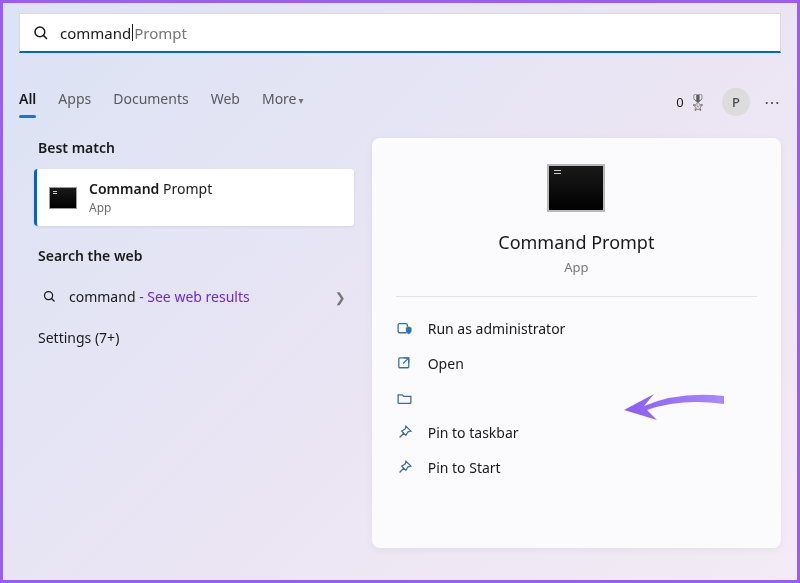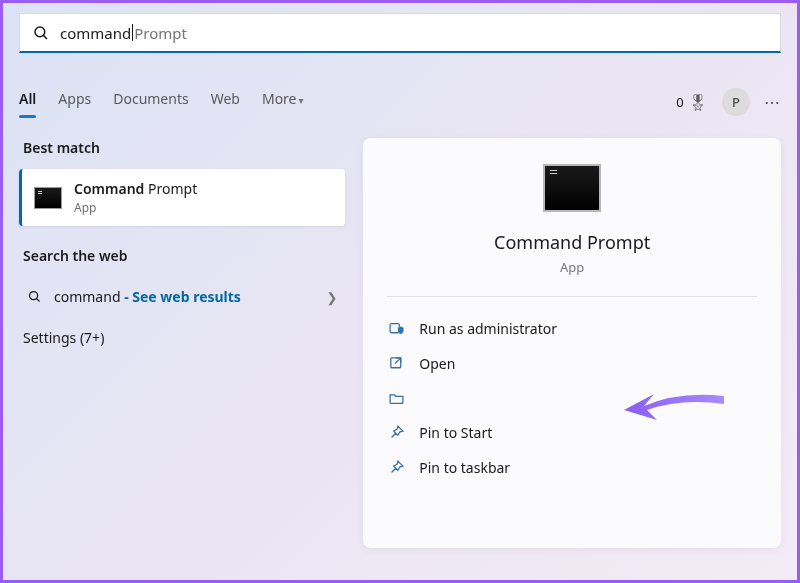--- a/index.html
+++ b/index.html
@@ -21,37 +21,37 @@
 .tab.active::after { content:""; position:absolute; left:0; right:0; bottom:-2px; height:3px; background:#1976d2; border-radius:2px; }
 .tab .chev { font-size: 10px; margin-left: 2px; color:#767676; }
 .spacer { flex: 1; }
 .right-ctrls { display:flex; align-items:center; gap:14px; }
 .points { font-size:13px; color:#1a1a1a; display:flex; align-items:center; gap:4px; }
 .medal { font-size:16px; color:#5a5a5a; }
 .avatar { width:28px; height:28px; border-radius:50%; background:#dcdcdc; display:flex; align-items:center; justify-content:center; font-size:13px; color:#4a4a4a; font-weight:500; cursor:pointer; }
 .more-dots { font-size:16px; color:#4a4a4a; letter-spacing:1px; cursor:pointer; }
 
 
-.cols { display:flex; flex:1; margin-top:22px; gap:18px; }
+.cols { display:flex; flex:1; margin-top:22px; gap:18px;margin-left:15px; }
 .left { flex: 1 1 38%; }
 .right { flex: 1 1 50%; background:#fbfbfd; border-radius:8px; padding: 26px 24px 20px 24px; display:flex; flex-direction:column; box-shadow:0 2px 8px rgba(0,0,0,0.05); }
 
 .sect-label { font-size:14px; font-weight:600; color:#1a1a1a; margin:0 0 12px 4px; }
 
 .best-card { background:#fff; border-radius:4px; border-left:3px solid #0067c0; padding:10px 12px; display:flex; align-items:center; gap:12px; margin-bottom:20px; box-shadow:0 1px 3px rgba(0,0,0,0.08); cursor:pointer; }
 .cmd-thumb { width:28px; height:22px; background:linear-gradient(#1a1a1a,#000); border:1px solid #9a9a9a; position:relative; }
 .cmd-thumb::before { content:""; position:absolute; top:3px; left:3px; width:4px; height:1px; background:#ccc; box-shadow:0 2px 0 #ccc; }
 .best-title { font-size:14px; color:#1a1a1a; }
 .best-title b { font-weight:600; }
 .best-sub { font-size:12px; color:#6e6e6e; margin-top:1px; }
 
 .web-row { display:flex; align-items:center; padding:10px 8px; border-radius:4px; cursor:pointer; }
 .web-row svg { width:15px; height:15px; flex-shrink:0; margin-right:12px; }
 .web-txt { font-size:14px; color:#1a1a1a; flex:1; }
-.web-txt .dim { color:#0369a1; font-weight:700; }
+.web-txt .dim { color:#6d28d9; font-weight:400; }
 .chev-r { color:#767676; font-size:13px; }
 
 .cat-row { font-size:14px; color:#1a1a1a; padding:12px 4px 8px 4px; cursor:pointer; }
 
 
 .big-thumb { width:58px; height:48px; background:linear-gradient(#1a1a1a,#000); border:2px solid #b8b8b8; margin:0 auto 18px auto; position:relative; }
 .big-thumb::before{ content:""; position:absolute; top:4px; left:5px; width:7px; height:1px; background:#ccc; box-shadow:0 3px 0 #ccc; }
 .app-title { text-align:center; font-size:18px; color:#1a1a1a; }
 .app-type { text-align:center; font-size:13px; color:#767676; margin-top:4px; margin-bottom:20px; }
 .divider { border:none; border-top:1px solid #e3e3e3; margin-bottom:14px; }
@@ -158,29 +158,29 @@
                 <path d="M3 7h6l2 2h10v9a1 1 0 0 1-1 1H4a1 1 0 0 1-1-1V7z"></path>
               </svg>
             </span>
         </div>
         <div class="act">
           <span class="ico">
               <svg viewBox="0 0 24 24" fill="none" stroke="#3a6ea5" stroke-width="1.8">
                 <path d="M14 3l7 7-4 1-3 5-3-3-6 6 6-6-3-3 5-3 1-4z"></path>
               </svg>
             </span>
-          <span>Pin to Start</span>
+          <span>Pin to taskbar</span>
         </div>
         <div class="act">
           <span class="ico">
               <svg viewBox="0 0 24 24" fill="none" stroke="#3a6ea5" stroke-width="1.8">
                 <path d="M14 3l7 7-4 1-3 5-3-3-6 6 6-6-3-3 5-3 1-4z"></path>
               </svg>
             </span>
-          <span>Pin to taskbar</span>
+          <span>Pin to Start</span>
         </div>
       </div>
     </div>
   </div>
 </div>
 
 <div class="anno-arrow">
   <svg viewBox="0 0 110 60">
     <defs>
         <linearGradient id="g" x1="0" x2="1">

